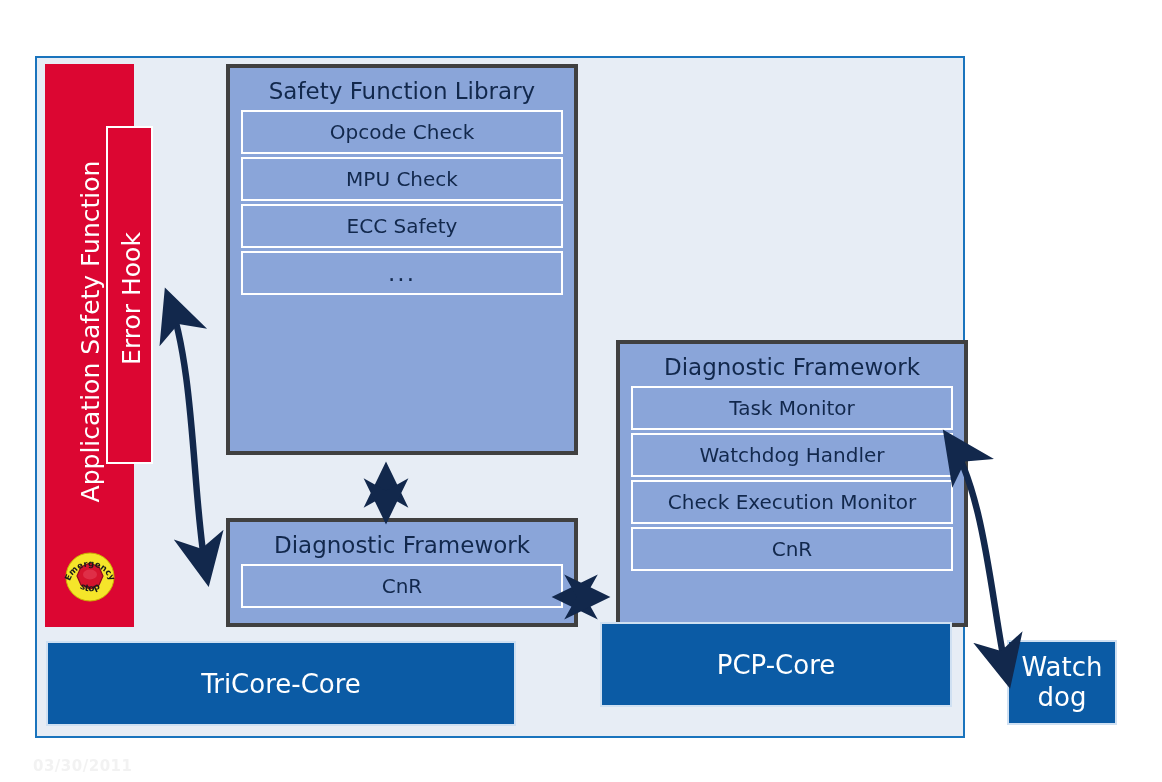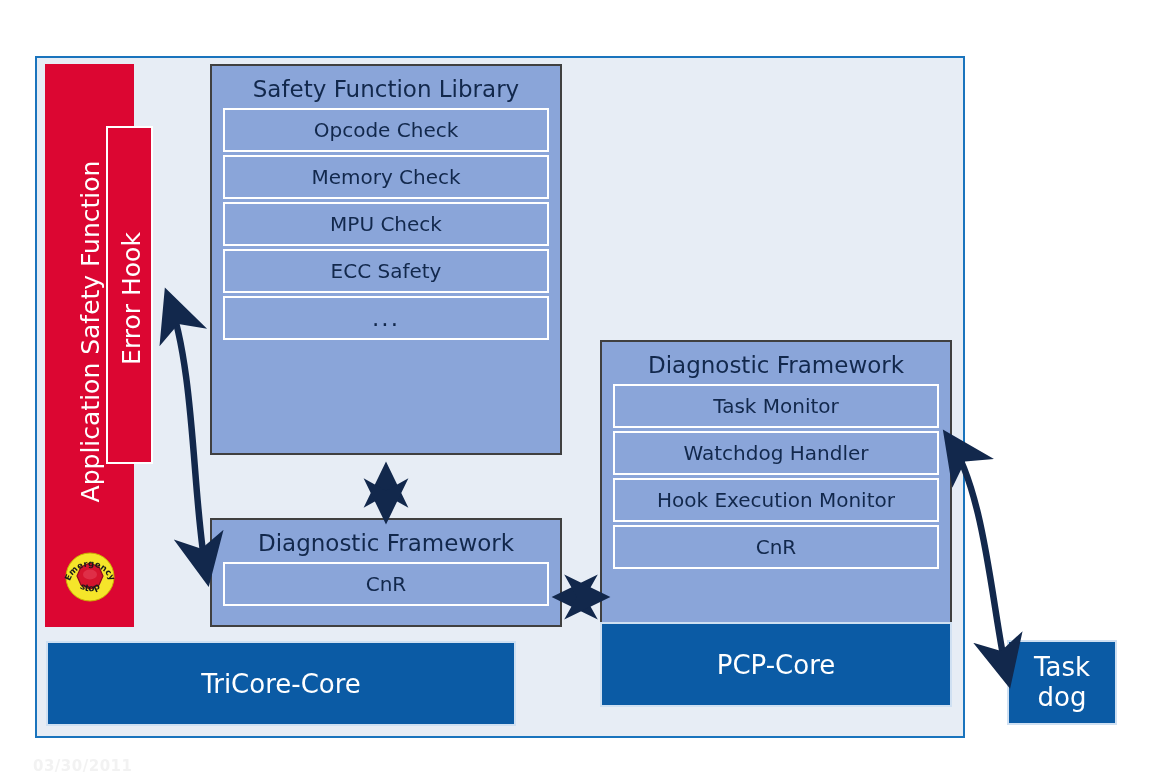--- a/index.html
+++ b/index.html
@@ -37,21 +37,21 @@
     text-align:center;color:#ffffff;font-size:25px;line-height:1;
     transform:rotate(-90deg);white-space:nowrap;
   }
 
   
   .estop{position:absolute;left:62px;top:549px;width:56px;height:56px;}
 
   
   .grp{
     position:absolute;background:#8aa5d9;
-    border:2px solid #404040;box-sizing:border-box;
+    border:4px solid #404040;box-sizing:border-box;margin-left:16px;
   }
   .grp-title{
     text-align:center;color:#12284c;font-size:23px;
     padding-top:11px;padding-bottom:6px;line-height:1.1;
   }
   .cell{
     margin:0 11px 3px 11px;height:44px;
     background:#8aa5d9;border:2px solid #ffffff;box-sizing:border-box;
     display:flex;align-items:center;justify-content:center;
     color:#12284c;font-size:20px;line-height:1;
@@ -117,45 +117,44 @@
       </text>
       <text font-family="'DejaVu Sans','Liberation Sans',sans-serif" font-size="9" font-weight="bold" fill="#1a1a1a">
         <textPath href="#arcBot" startOffset="50%" text-anchor="middle">stop</textPath>
       </text>
     </svg>
   </div>
 
   <div class="grp" id="sfl">
     <div class="grp-title">Safety Function Library</div>
     <div class="cell">Opcode Check</div>
-    <div class="cell">Memory Check</div>
     <div class="cell">MPU Check</div>
     <div class="cell">ECC Safety</div>
     <div class="cell dots">...</div>
   </div>
 
   <div class="grp" id="dfl">
     <div class="grp-title">Diagnostic Framework</div>
     <div class="cell">CnR</div>
   </div>
 
   <div class="grp" id="dfr">
     <div class="grp-title">Diagnostic Framework</div>
     <div class="cell">Task Monitor</div>
     <div class="cell">Watchdog Handler</div>
-    <div class="cell">Hook Execution Monitor</div>
+    <div class="cell">Check Execution Monitor</div>
     <div class="cell">CnR</div>
   </div>
 
   <div class="core" id="core-tri">TriCore-Core</div>
   <div class="core" id="core-pcp">PCP-Core</div>
 
   <div id="watchdog">
     <span>
-      <span>Task</span><br>
+      <span>Watch</span><br>
       <span>dog</span>
     </span>
   </div>
 
   <svg id="arrows">
     <defs>
       <marker id="ahEnd" markerWidth="9" markerHeight="9" refX="6.8" refY="4.5" orient="auto" markerUnits="strokeWidth">
         <path d="M0,0.6 L8.2,4.5 L0,8.4 L2.2,4.5 Z" fill="#12284c"></path>
       </marker>
       <marker id="ahStart" markerWidth="9" markerHeight="9" refX="6.8" refY="4.5" orient="auto-start-reverse" markerUnits="strokeWidth">

